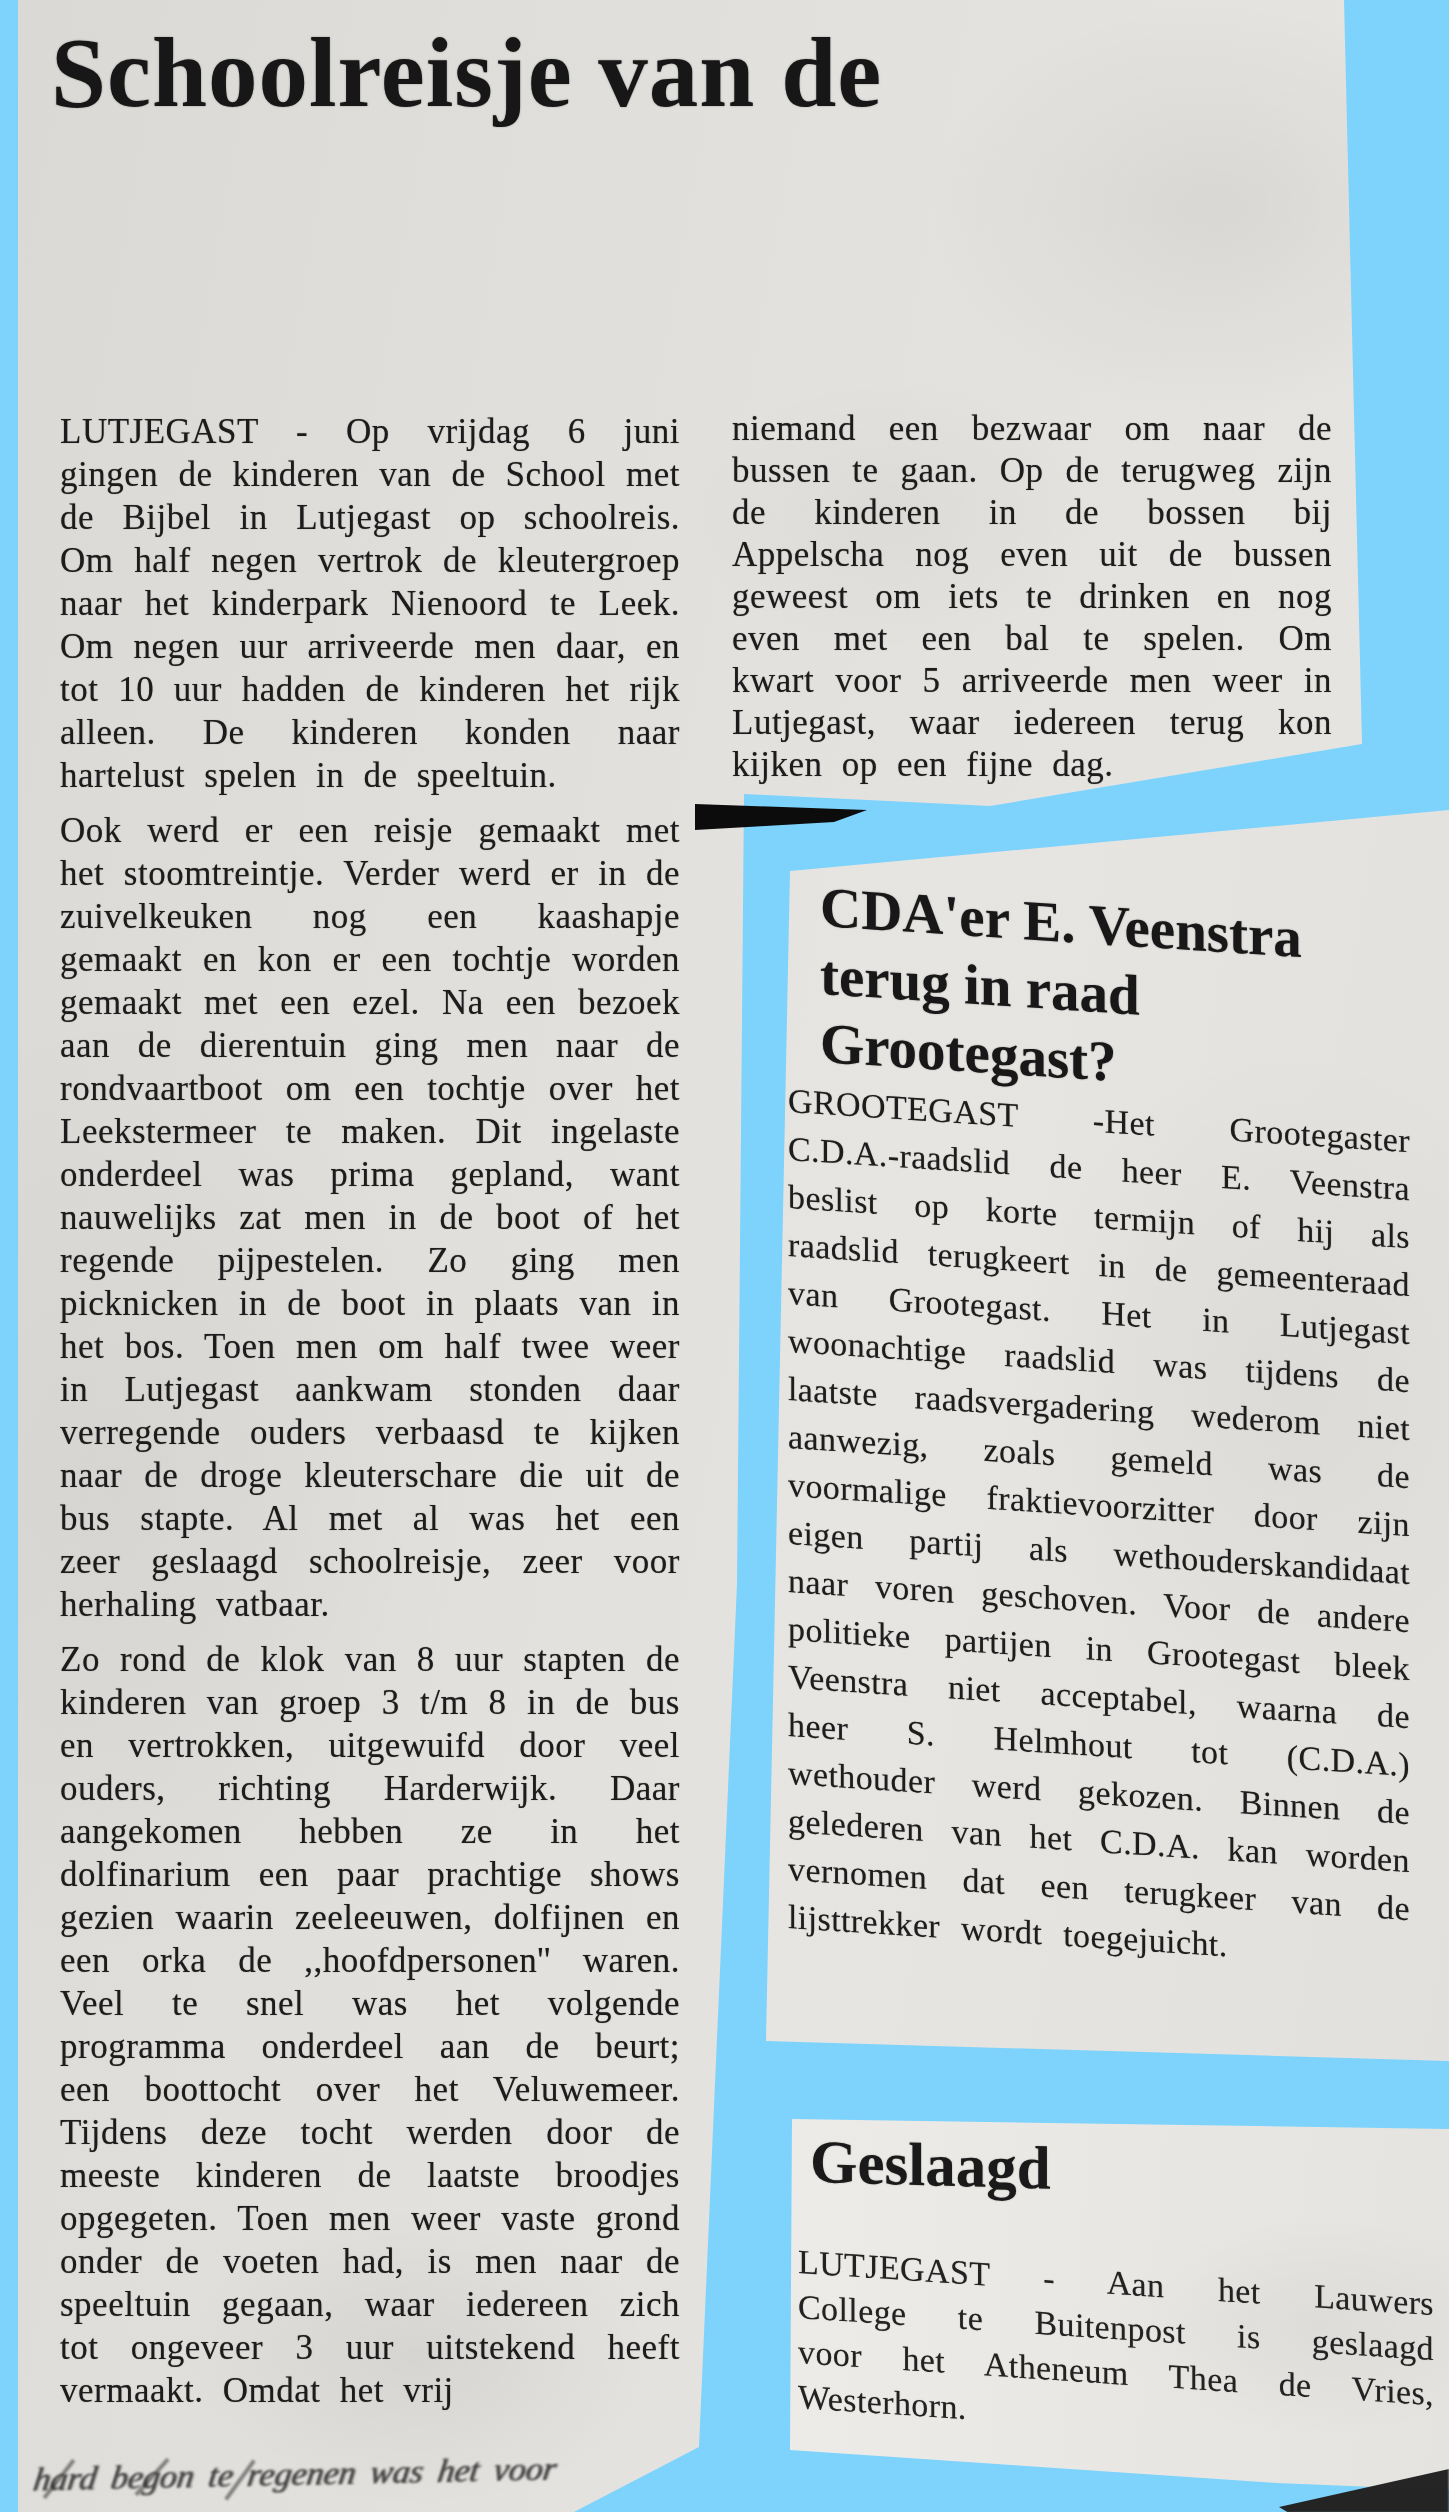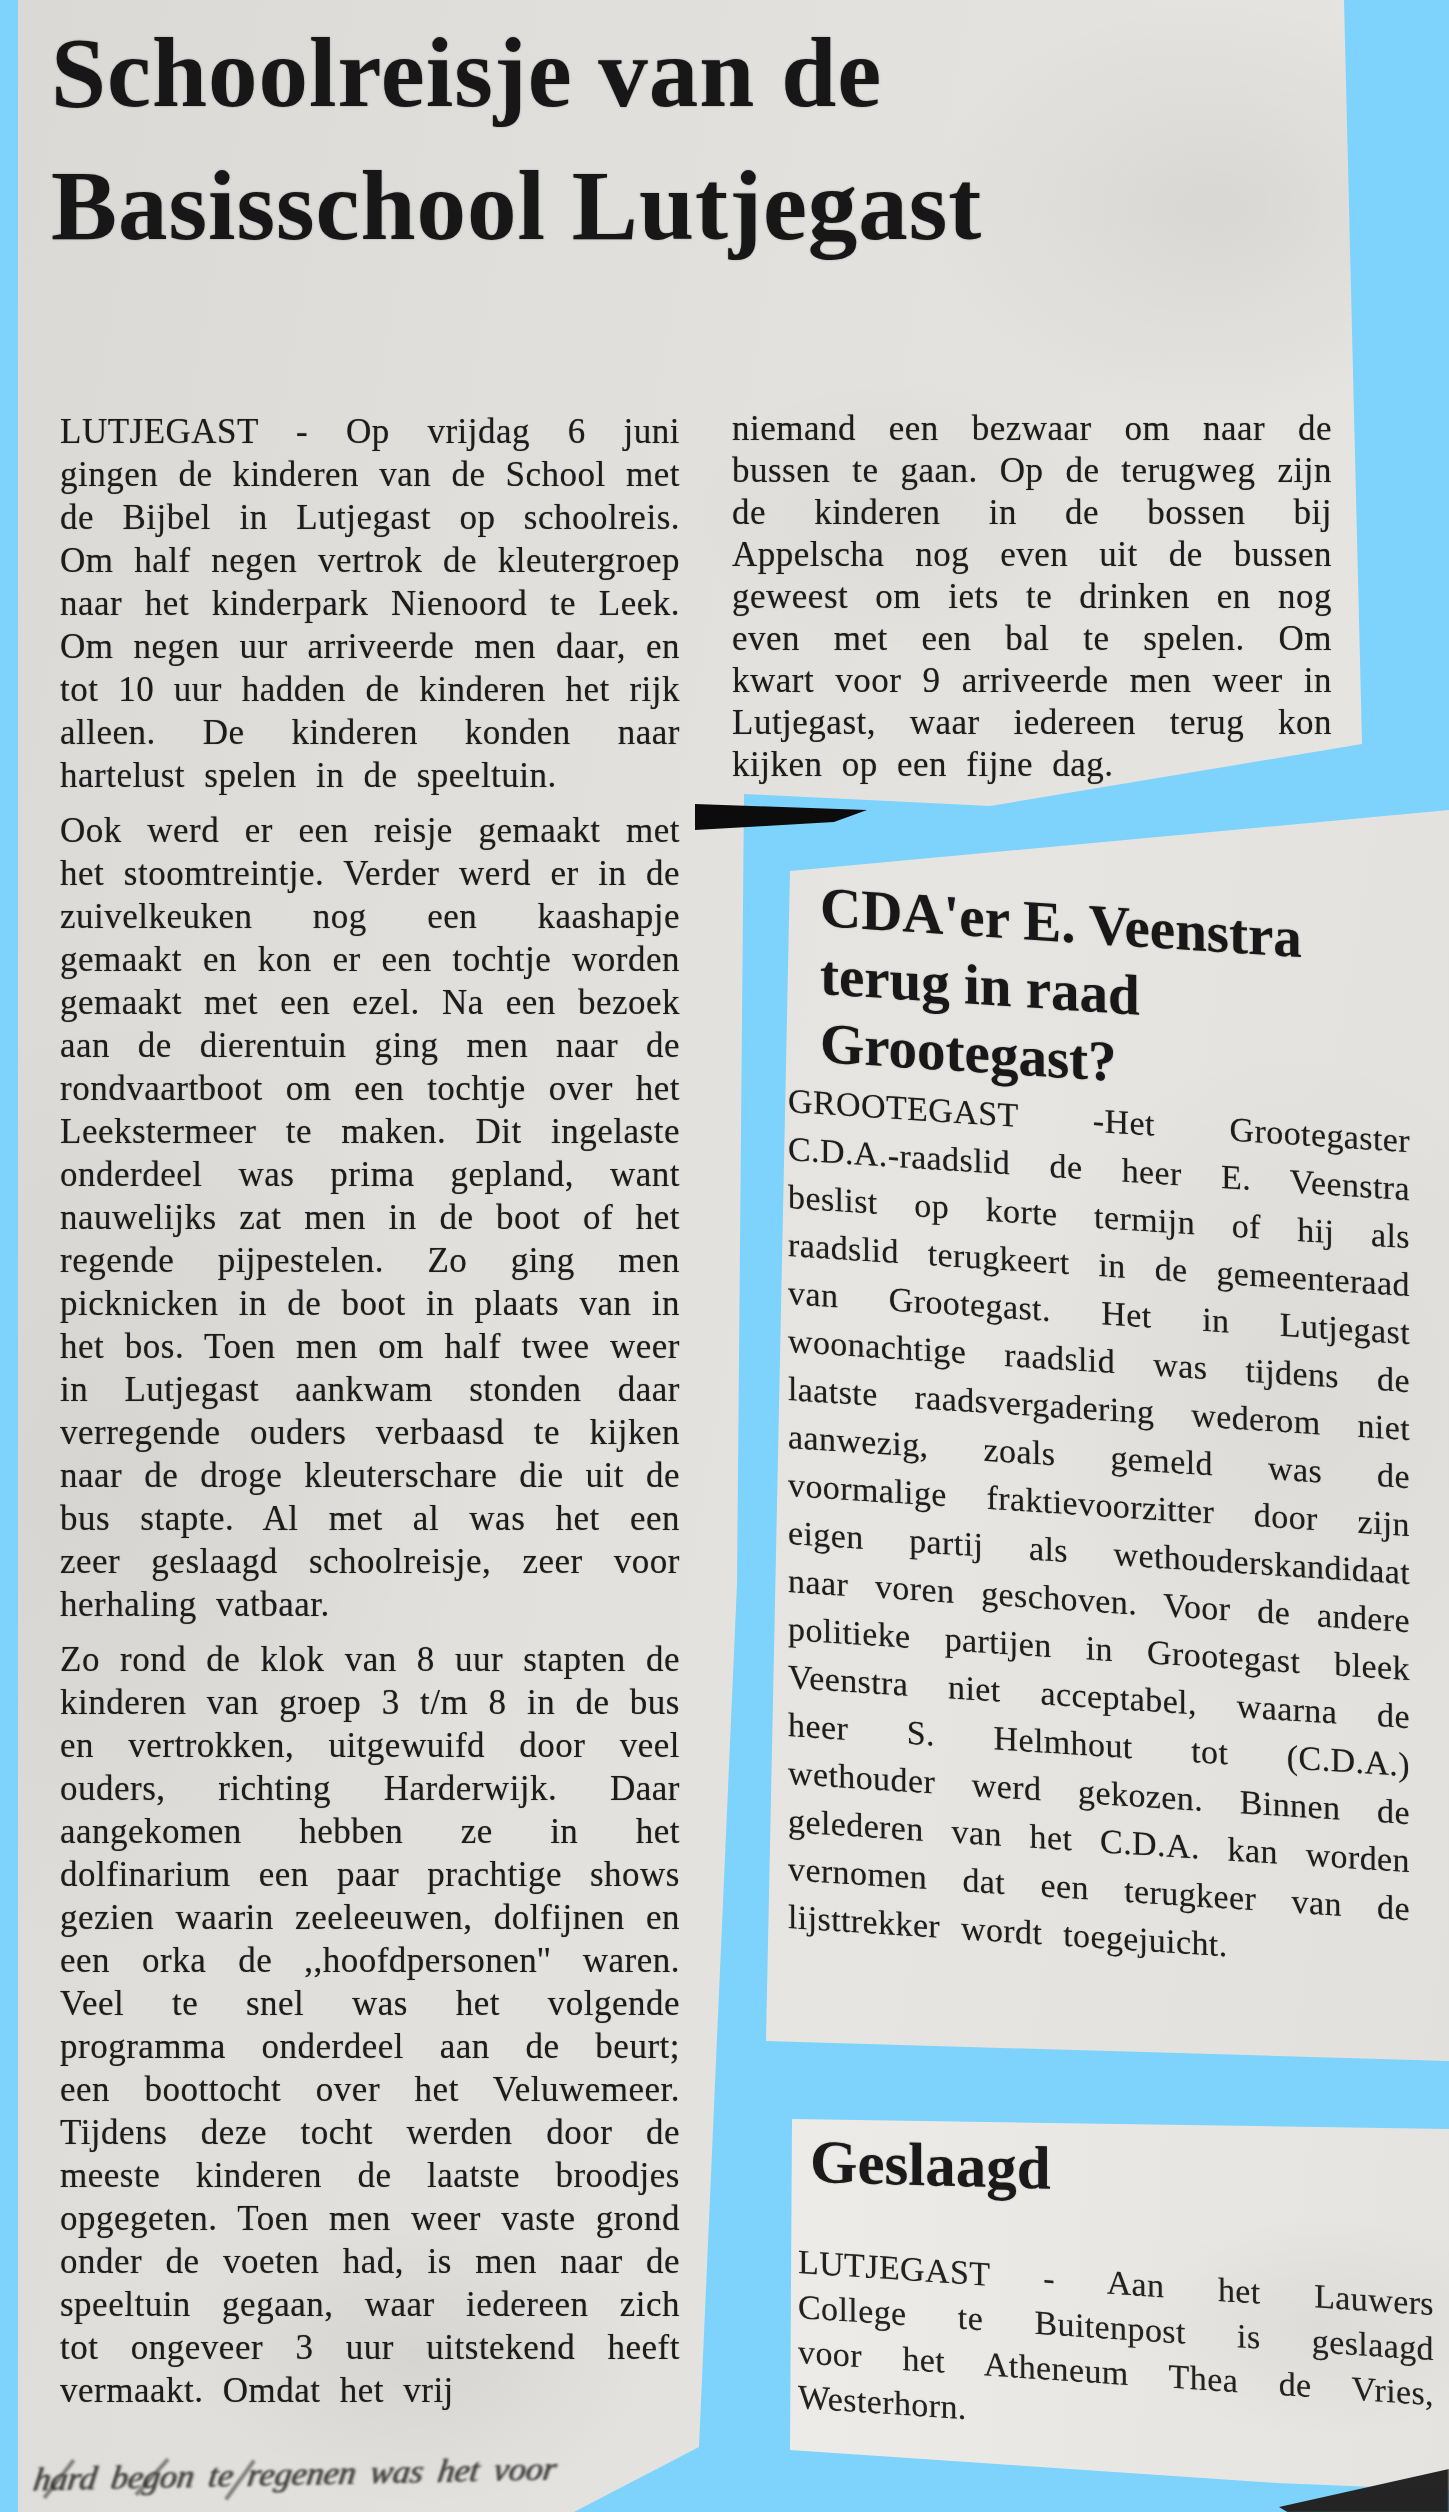--- a/index.html
+++ b/index.html
@@ -109,31 +109,30 @@
 <body>
 
 <div class="canvas">
 
   <div class="clip clip-main">
     <div class="black-line-left"></div>
     <div class="grey-line-left"></div>
 
     <h1 class="headline-main">
       <span>Schoolreisje van de</span>
-      <span>Basisschool Lutjegast</span>
     </h1>
 
     <div class="col col-left">
       <p>LUTJEGAST - Op vrijdag 6 juni gingen de kinderen van de School met de Bijbel in Lutjegast op schoolreis. Om half negen vertrok de kleutergroep naar het kinderpark Nienoord te Leek. Om negen uur arriveerde men daar, en tot 10 uur hadden de kinderen het rijk alleen. De kinderen konden naar hartelust spelen in de speeltuin.</p>
       <p>Ook werd er een reisje gemaakt met het stoomtreintje. Verder werd er in de zuivelkeuken nog een kaashapje gemaakt en kon er een tochtje worden gemaakt met een ezel. Na een bezoek aan de dierentuin ging men naar de rondvaartboot om een tochtje over het Leekstermeer te maken. Dit ingelaste onderdeel was prima gepland, want nauwelijks zat men in de boot of het regende pijpestelen. Zo ging men picknicken in de boot in plaats van in het bos. Toen men om half twee weer in Lutjegast aankwam stonden daar verregende ouders verbaasd te kijken naar de droge kleuterschare die uit de bus stapte. Al met al was het een zeer geslaagd schoolreisje, zeer voor herhaling vatbaar.</p>
       <p>Zo rond de klok van 8 uur stapten de kinderen van groep 3 t/m 8 in de bus en vertrokken, uitgewuifd door veel ouders, richting Harderwijk. Daar aangekomen hebben ze in het dolfinarium een paar prachtige shows gezien waarin zeeleeuwen, dolfijnen en een orka de ,,hoofdpersonen'' waren. Veel te snel was het volgende programma onderdeel aan de beurt; een boottocht over het Veluwemeer. Tijdens deze tocht werden door de meeste kinderen de laatste broodjes opgegeten. Toen men weer vaste grond onder de voeten had, is men naar de speeltuin gegaan, waar iedereen zich tot ongeveer 3 uur uitstekend heeft vermaakt. Omdat het vrij</p>
     </div>
 
     <div class="col col-right">
-      <p>niemand een bezwaar om naar de bussen te gaan. Op de terugweg zijn de kinderen in de bossen bij Appelscha nog even uit de bussen geweest om iets te drinken en nog even met een bal te spelen. Om kwart voor 9 arriveerde men weer in Lutjegast, waar iedereen terug kon kijken op een fijne dag.</p>
+      <p>niemand een bezwaar om naar de bussen te gaan. Op de terugweg zijn de kinderen in de bossen bij Appelscha nog even uit de bussen geweest om iets te drinken en nog even met een bal te spelen. Om kwart voor 5 arriveerde men weer in Lutjegast, waar iedereen terug kon kijken op een fijne dag.</p>
     </div>
 
     <div class="smudged-line">hard begon te regenen was het voor</div>
     <div class="pen-stroke s1"></div>
     <div class="pen-stroke s2"></div>
     <div class="pen-stroke s3"></div>
   </div>
 
   <div class="ink-blob"></div>
 

